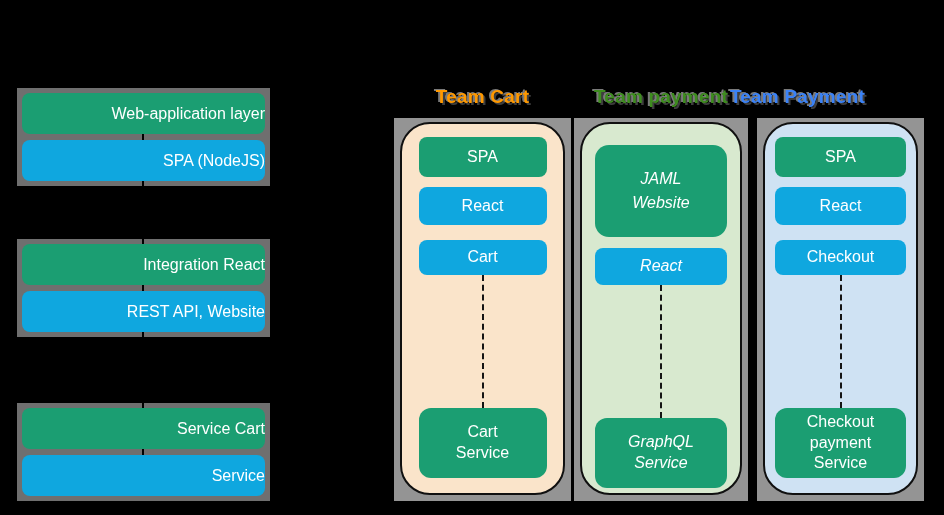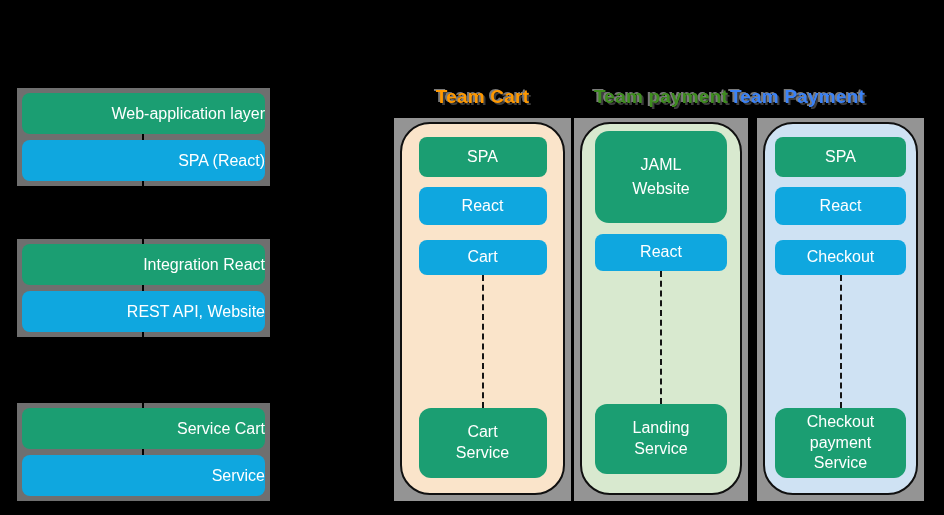--- a/index.html
+++ b/index.html
@@ -42,21 +42,21 @@
   .svc{border-radius:12px;}
   .dash{flex:none;height:133px;width:0;border-left:2px dashed #141414;}
   
   .lane1{padding-top:13px;}
   .lane1 .ibox{width:128px;}
   .lane1 .r1{height:40px;margin-bottom:10px;}
   .lane1 .r2{height:38px;margin-bottom:15px;}
   .lane1 .r3{height:35px;}
   .lane1 .svc{height:70px;}
   
-  .lane2{padding-top:7px;}
+  .lane2{padding-top:21px;font-style:italic;}
   .lane2 .ibox{width:132px;}
   .lane2 .r1{height:92px;margin-bottom:11px;border-radius:14px;line-height:1.5;}
   .lane2 .r2{height:37px;}
   .lane2 .svc{height:70px;}
   
   .lane3{padding-top:13px;}
   .lane3 .ibox{width:131px;}
   .lane3 .r1{height:40px;margin-bottom:10px;}
   .lane3 .r2{height:38px;margin-bottom:15px;}
   .lane3 .r3{height:35px;}
@@ -65,21 +65,21 @@
 </head>
 <body>
 
 <div class="canvas">
 
   <div class="pair" style="top:88px">
     <div class="lbox g">
         <span>Web-application layer</span>
       </div>
     <div class="lbox b">
-        <span>SPA (React)</span>
+        <span>SPA (NodeJS)</span>
       </div>
   </div>
   <div class="pair" style="top:239px">
     <div class="lbox g">
         <span>Integration React</span>
       </div>
     <div class="lbox b">
         <span>REST API, Website</span>
       </div>
   </div>
@@ -107,21 +107,21 @@
 Service</div>
     </div>
   </div>
 
   <div class="lane-wrap" style="left:574px">
     <div class="lane lane2" style="width: 162px; background: rgb(216, 233, 207);">
       <div class="ibox g r1">JAML
 Website</div>
       <div class="ibox b r2">React</div>
       <div class="dash"></div>
-      <div class="ibox g svc">Landing
+      <div class="ibox g svc">GraphQL
 Service</div>
     </div>
   </div>
 
   <div class="lane-wrap" style="left:757px">
     <div class="lane lane3" style="width: 155px; background: rgb(207, 226, 243);">
       <div class="ibox g r1">SPA</div>
       <div class="ibox b r2">React</div>
       <div class="ibox b r3">Checkout</div>
       <div class="dash"></div>

